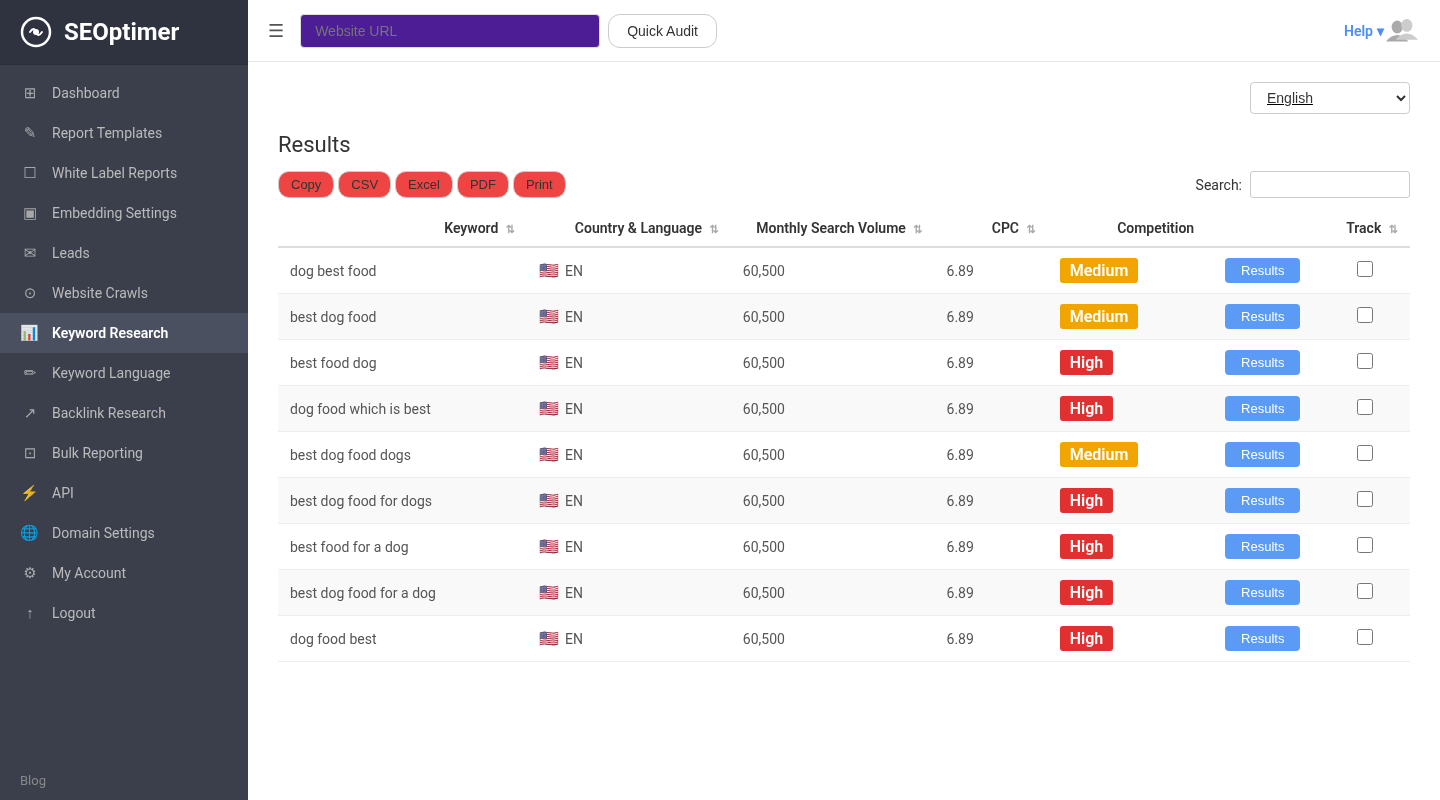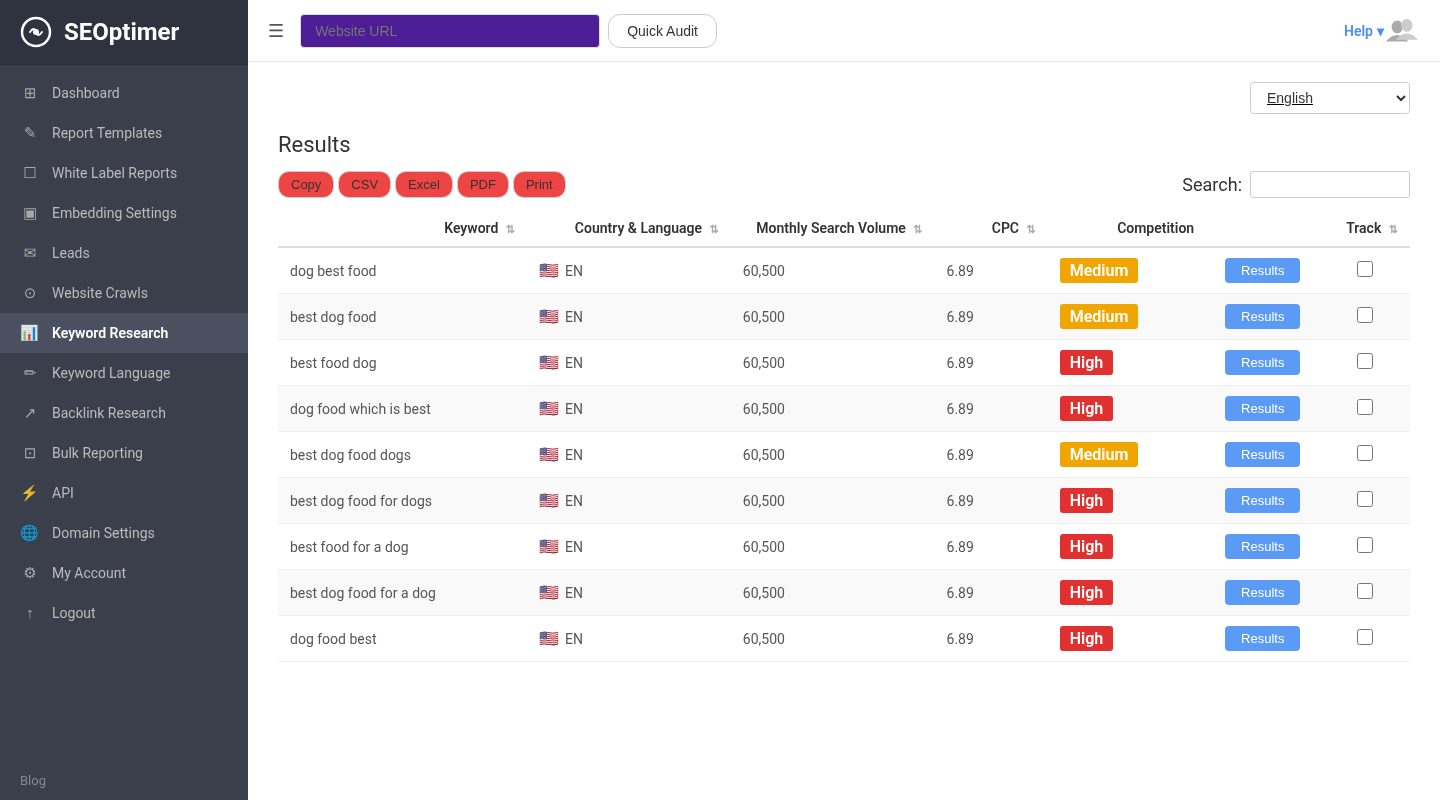--- a/index.html
+++ b/index.html
@@ -177,21 +177,21 @@
       border-radius: 11px;
       font-size: 13px;
       cursor: pointer;
       color: #333;
     }
     .search-area {
       display: flex;
       align-items: center;
       gap: 8px;
     }
-    .search-label { font-size: 18px; color: #333; }
+    .search-label { font-size: 14px; color: #333; }
     .search-input {
       padding: 5px 10px;
       border: 1px solid #ccc;
       border-radius: 3px;
       font-size: 13px;
       width: 160px;
       outline: none;
     }
 
     

